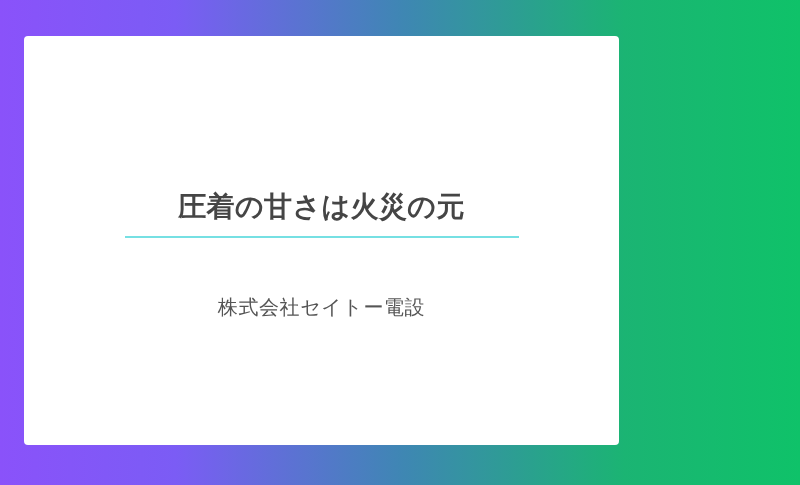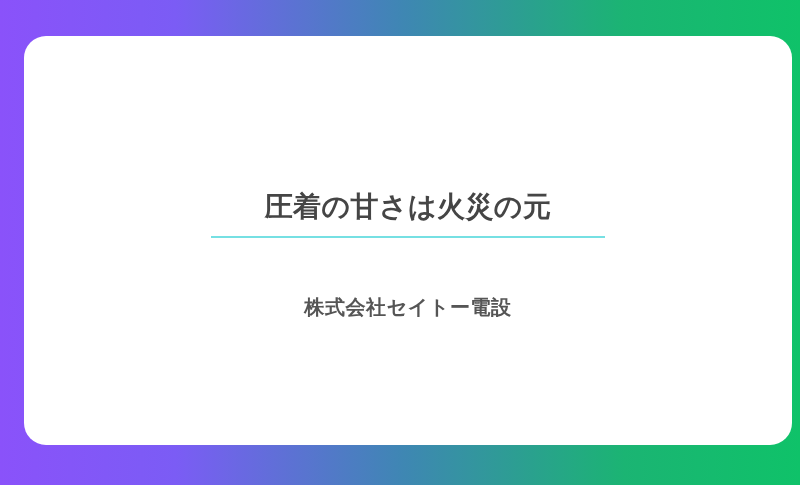--- a/index.html
+++ b/index.html
@@ -18,24 +18,24 @@
     width: 800px;
     height: 485px;
     box-sizing: border-box;
     background: linear-gradient(90deg, #8a52fa 0%, #7b5cf5 22%, #3f86b4 50%, #1bb473 78%, #0fc269 100%);
   }
 
   #card {
     position: absolute;
     left: 24px;
     top: 36px;
-    width: 768px;
+    width: 595px;
     height: 409px;
     background: #ffffff;
-    border-radius: 22px;
+    border-radius: 4px;
     display: flex;
     flex-direction: column;
     align-items: center;
     justify-content: center;
   }
 
   #card-inner {
     width: 100%;
     display: flex;
     flex-direction: column;
@@ -62,21 +62,21 @@
   #title-rule {
     width: 394px;
     height: 2px;
     background: #76e0e3;
     margin-top: 9px;
   }
 
   #subtitle {
     margin-top: 56px;
     font-size: 20px;
-    font-weight: bold;
+    font-weight: normal;
     color: #555555;
     letter-spacing: 0.6px;
     white-space: nowrap;
   }
 </style>
 </head>
 <body>
 
 <div id="slide">
 

